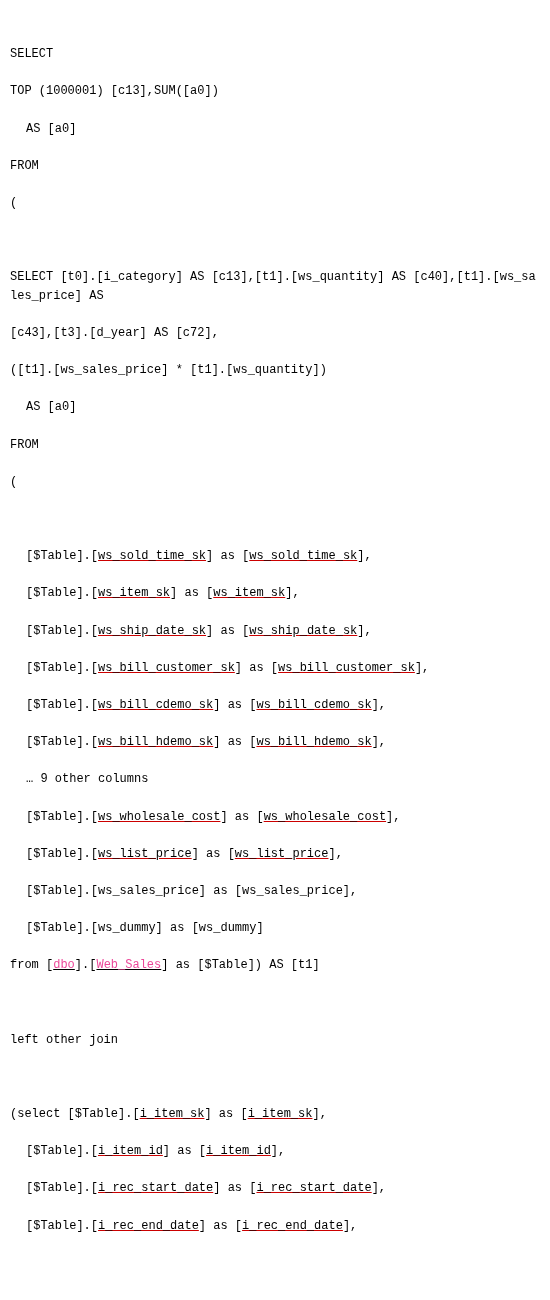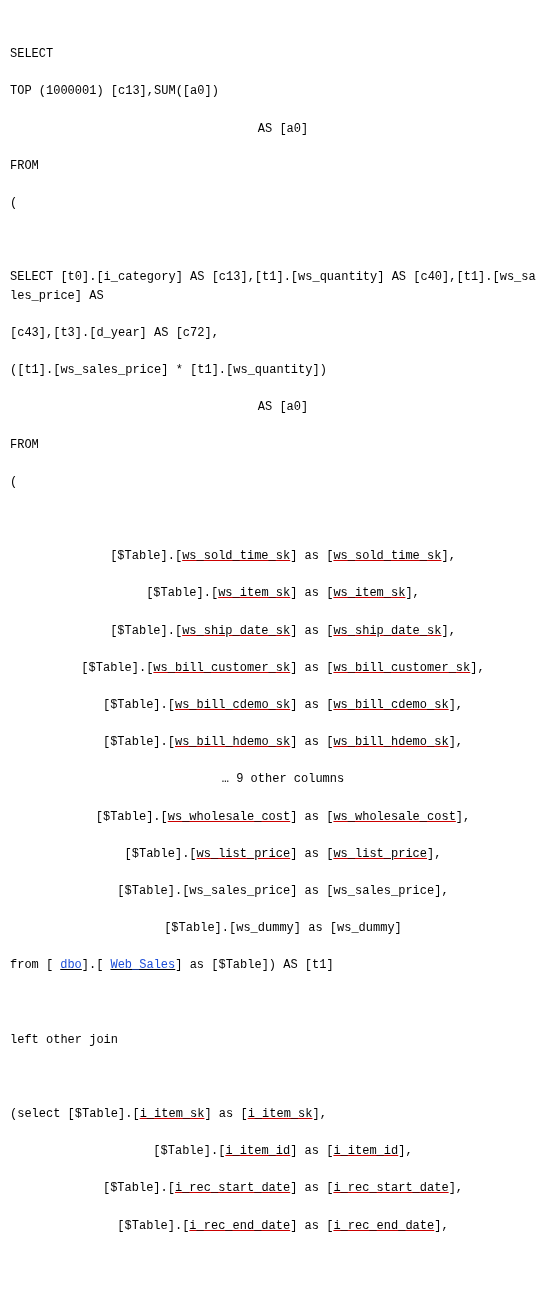--- a/index.html
+++ b/index.html
@@ -30,27 +30,25 @@
 
     .underline-red {
       text-decoration: underline;
       text-decoration-color: #cc0000;
       color: #000000;
     }
 
     .underline-black {
       text-decoration: underline;
       text-decoration-color: #000000;
-      color: #1d4ed8;
-      margin-left: 7px;
+      color: #ec4899;
     }
 
     .indent1 {
       padding-left: 16px;
-      text-align: center;
     }
   </style>
 </head>
 <body>
 
 <div class="code-container">
 
 <span class="line">SELECT</span>
 <span class="line">TOP (1000001) [c13],SUM([a0])</span>
 <span class="line indent1">AS [a0]</span>

